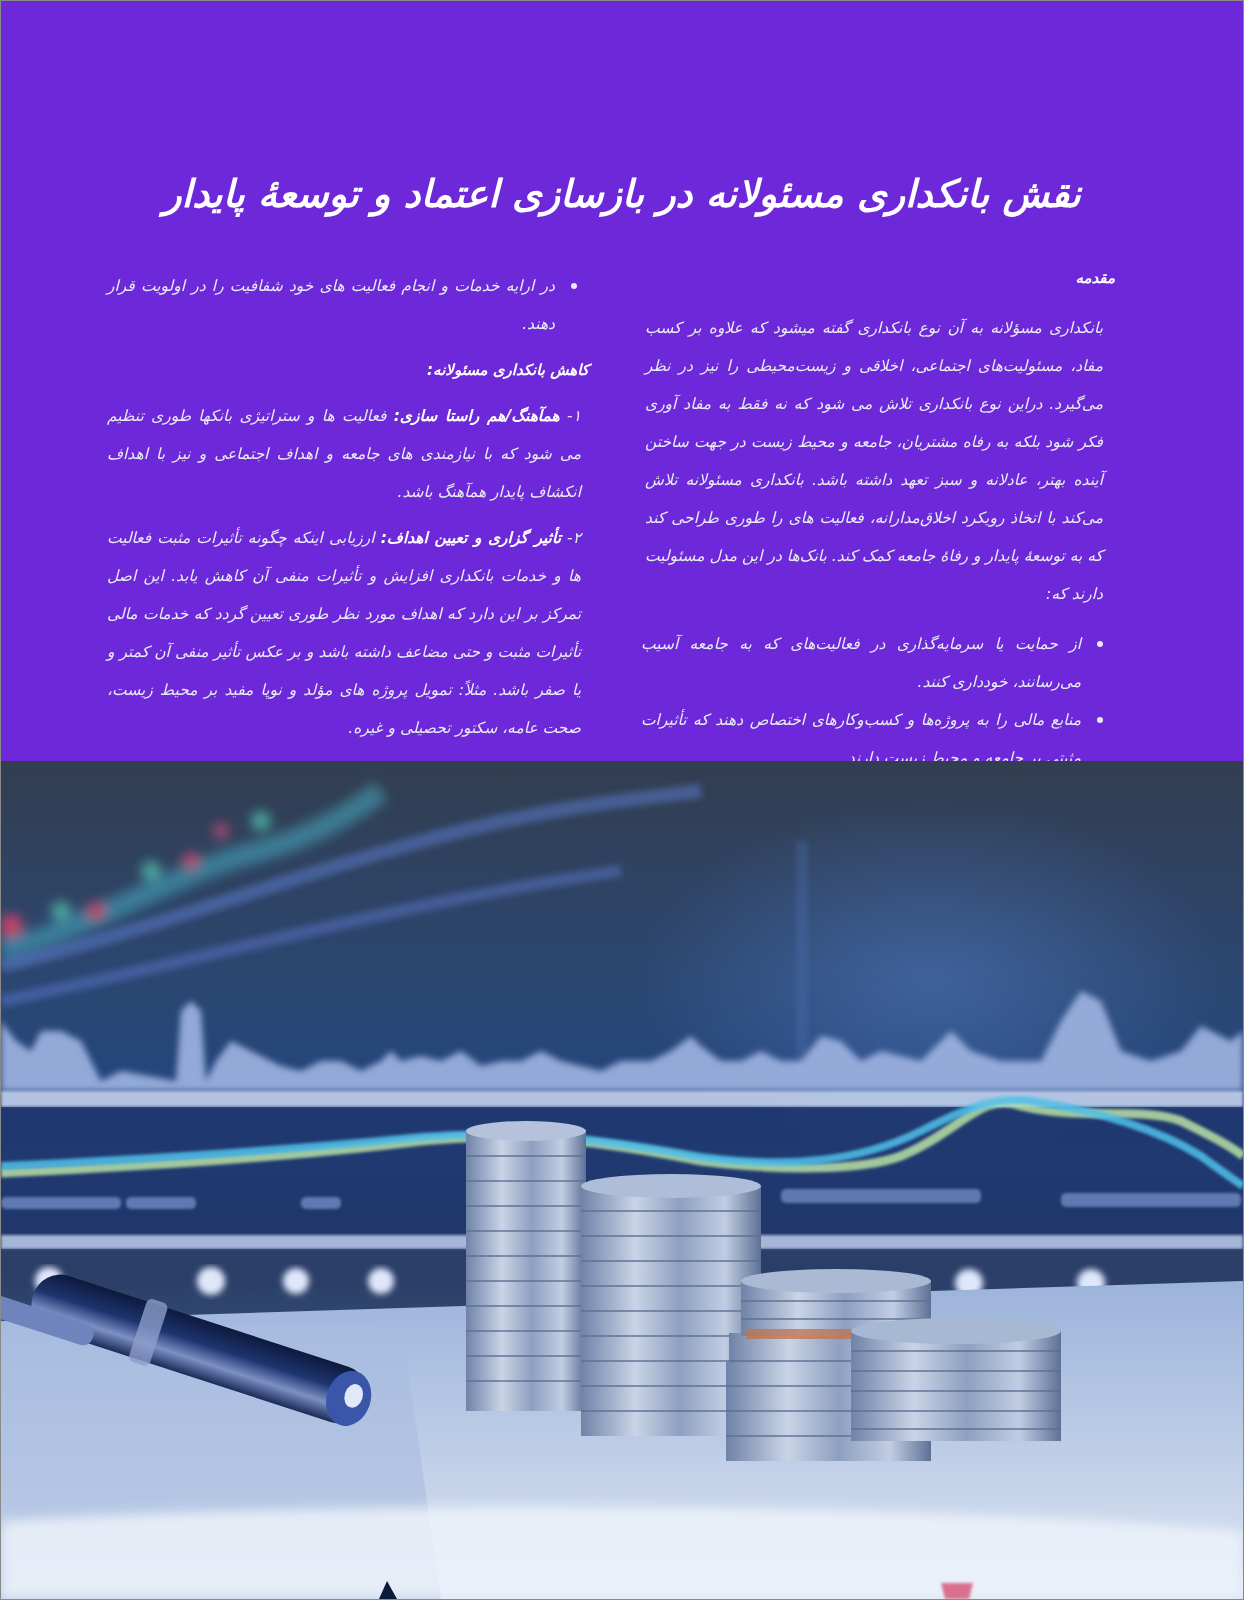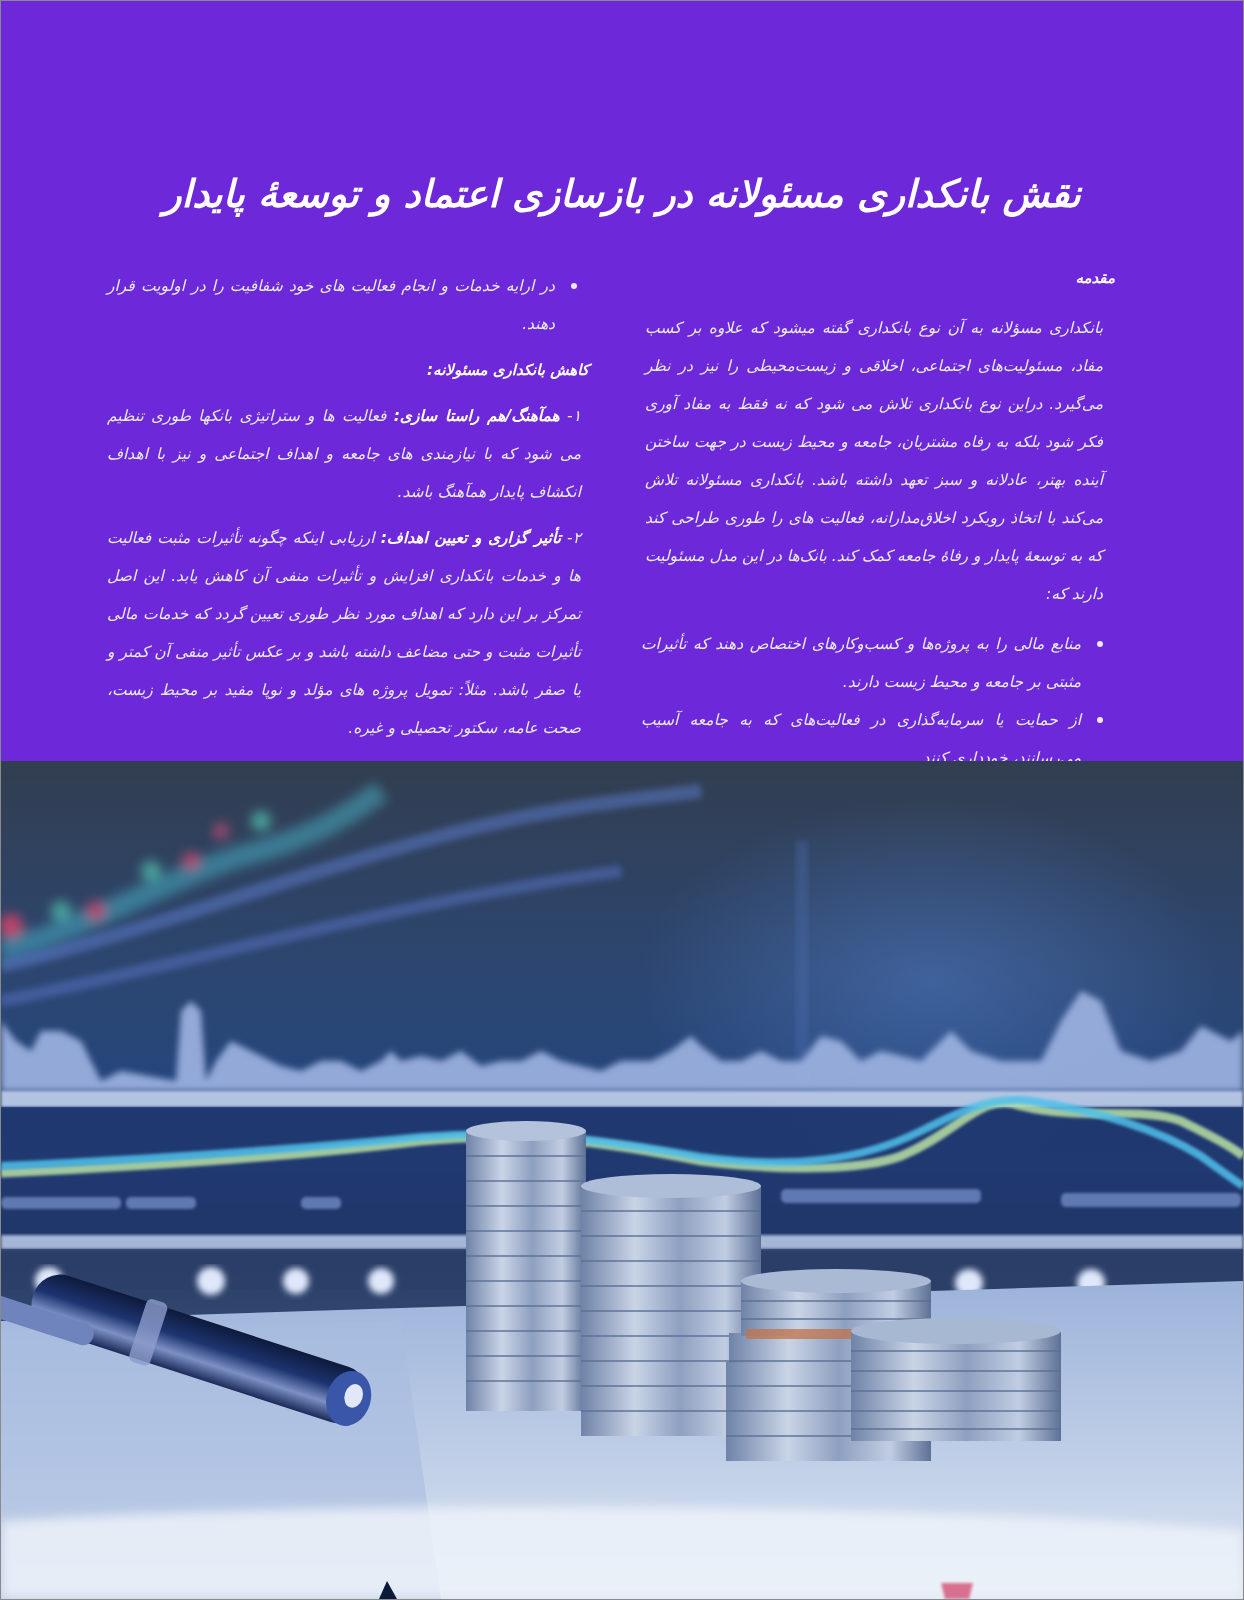--- a/index.html
+++ b/index.html
@@ -50,22 +50,22 @@
 <body>
 
 <div class="page">
 
   <h1 class="title">نقش بانکداری مسئولانه در بازسازی اعتماد و توسعهٔ پایدار</h1>
 
   <div class="col col-right">
     <div class="heading">مقدمه</div>
     <p class="para">بانکداری مسؤلانه به آن نوع بانکداری گفته میشود که علاوه بر کسب مفاد، مسئولیت‌های اجتماعی، اخلاقی و زیست‌محیطی را نیز در نظر می‌گیرد. دراین نوع بانکداری تلاش می شود که نه فقط به مفاد آوری فکر شود بلکه به رفاه مشتریان، جامعه و محیط زیست در جهت ساختن آینده بهتر، عادلانه و سبز تعهد داشته باشد. بانکداری مسئولانه تلاش می‌کند با اتخاذ رویکرد اخلاق‌مدارانه، فعالیت های را طوری طراحی کند که به توسعهٔ پایدار و رفاهٔ جامعه کمک کند. بانک‌ها در این مدل مسئولیت دارند که:</p>
     <ul class="bullets">
+      <li>از حمایت یا سرمایه‌گذاری در فعالیت‌های که به جامعه آسیب می‌رسانند، خودداری کنند.</li>
       <li>منابع مالی را به پروژه‌ها و کسب‌وکارهای اختصاص دهند که تأثیرات مثبتی بر جامعه و محیط زیست دارند.</li>
-      <li>از حمایت یا سرمایه‌گذاری در فعالیت‌های که به جامعه آسیب می‌رسانند، خودداری کنند.</li>
     </ul>
   </div>
 
   <div class="col col-left">
     <ul class="bullets">
       <li>در ارایه خدمات و انجام فعالیت های خود شفافیت را در اولویت قرار دهند.</li>
     </ul>
     <div class="heading">کاهش بانکداری مسئولانه:</div>
     <p class="principle">
       <span>۱-</span>

